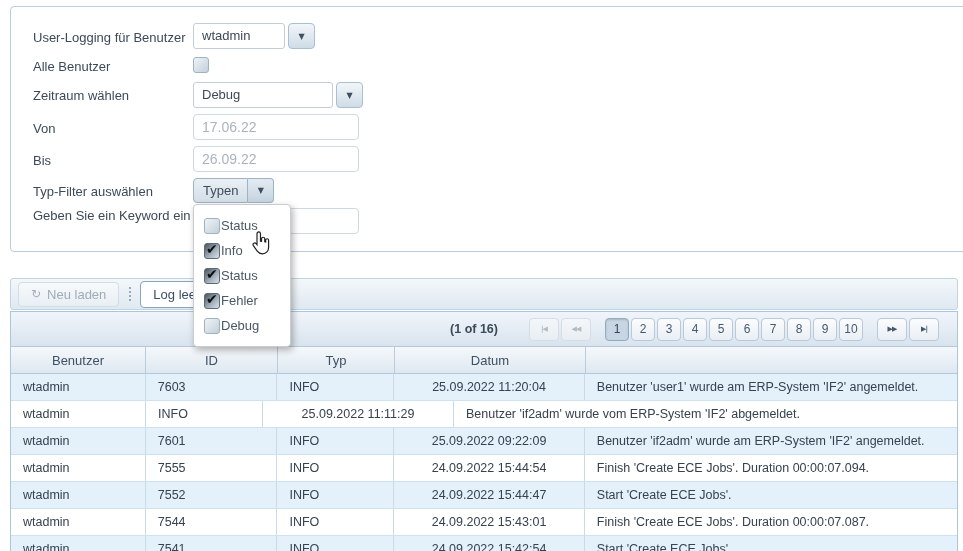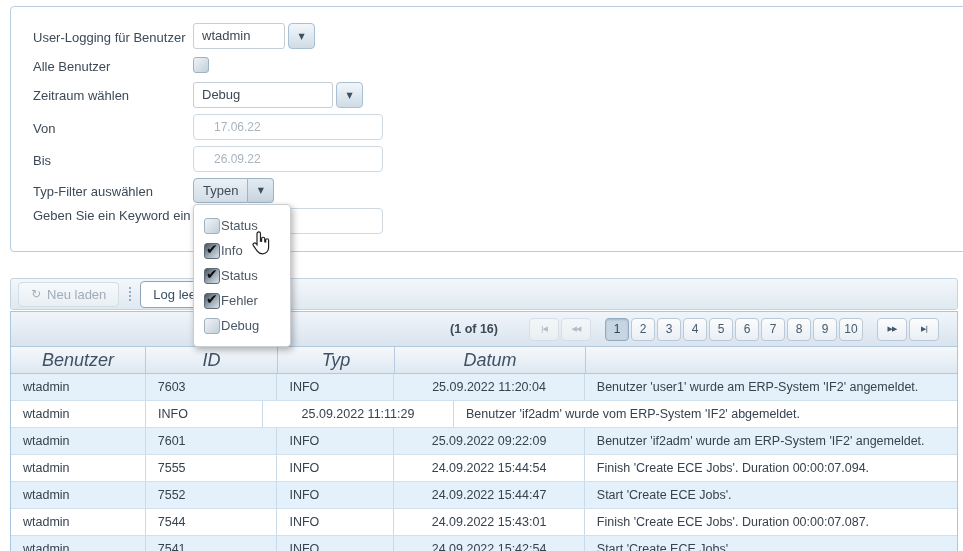--- a/index.html
+++ b/index.html
@@ -9,21 +9,21 @@
   .form-panel{position:absolute;left:10px;top:6px;width:1000px;height:244px;
       border:1px solid var(--panel-border,#b9cde0);border-radius:4px;background:#fff;}
   .flabel{position:absolute;left:33px;height:16px;line-height:16px;color:#3c4a58;white-space:nowrap;}
   .combo{position:absolute;display:flex;align-items:stretch;height:26px;}
   .combo-field{background:#fff;border:1px solid #c3ced8;border-radius:3px;height:24px;line-height:24px;
       padding:0 8px;color:#3d4957;box-sizing:content-box;}
   .combo-btn{width:25px;margin-left:3px;border:1px solid #a9bfd2;border-radius:4px;
       background:linear-gradient(#f2f6fa,#cfdce6);display:flex;align-items:center;justify-content:center;}
   .arrow-glyph{font-family:"DejaVu Sans",sans-serif;font-size:8px;color:#3f4f5f;}
   .tinput{position:absolute;width:148px;height:24px;border:1px solid #cfd9e2;border-radius:4px;
-      padding:0 20px;font-family:"Liberation Sans",sans-serif;font-size:12px;color:#1d4ed8;background:#fff;}
+      padding:0 8px;font-family:"Liberation Sans",sans-serif;font-size:14px;color:#1d4ed8;background:#fff;}
   .tinput::placeholder{color:#a9b4bf;opacity:1;}
   .cbx{width:16px;height:16px;border-radius:3px;position:relative;
       border:1px solid #9fb2c2;background:linear-gradient(135deg,#f0f4f7,#c2cfd9);box-sizing:border-box;}
   .cbx.checked{border:1px solid #5d6a75;background:linear-gradient(135deg,#49535b,#9fadb9 55%,#dbe3e9);}
   .cbx .mark{position:absolute;left:1px;top:-3px;font-family:"DejaVu Sans",sans-serif;
       font-size:14px;font-weight:bold;color:#0c0e10;}
   .split-btn{position:absolute;display:flex;height:25px;}
   .split-label{border:1px solid #9fb3c6;border-radius:4px 0 0 4px;background:linear-gradient(#eaf0f5,#d3dee7);
       padding:0 9px;line-height:23px;color:#3c4c5c;}
   .split-arrow{width:25px;border:1px solid #9fb3c6;border-left:none;border-radius:0 4px 4px 0;
@@ -55,22 +55,22 @@
       background:linear-gradient(#fbfcfd,#e9eff5);color:#46596c;font-size:12px;
       display:flex;align-items:center;justify-content:center;box-sizing:border-box;}
   .pg-arrow{min-width:30px;}
   .pg-arrow span{font-family:"DejaVu Sans",sans-serif;font-size:7px;letter-spacing:-1px;font-weight:bold;}
   .pg-btn.disabled{color:#b0bcc8;background:linear-gradient(#f4f7f9,#e9eef2);border-color:#d5dee6;}
   .pg-btn.active{background:#c7d6e2;border-color:#93abc0;box-shadow:inset 0 1px 2px rgba(0,0,0,.15);color:#2f4456;}
   .pg-gap-l{margin-left:12px;}
   .pg-gap-r{margin-right:12px;}
   .thead{display:flex;height:26px;background:linear-gradient(#f5f8fb,#dee8f1);
       border-bottom:1px solid #b3c9db;}
-  .th{box-sizing:border-box;border-right:1px solid #b9cbdc;color:#3f5164;font-size:18px;
-      display:flex;align-items:center;justify-content:center;font-style:italic;}
+  .th{box-sizing:border-box;border-right:1px solid #b9cbdc;color:#3f5164;font-size:13px;
+      display:flex;align-items:center;justify-content:center;}
   .th.c4{justify-content:flex-end;padding-right:14px;border-right:none;}
   .tr{display:flex;height:27px;box-sizing:border-box;border-bottom:1px solid #cfe0ee;background:#fff;}
   .tr.stripe{background:var(--row-stripe,#e4f1fb);}
   .td{box-sizing:border-box;border-right:1px solid #c9dbe9;color:#36424e;font-size:12.5px;
       display:flex;align-items:center;padding:0 12px;white-space:nowrap;overflow:hidden;}
   .td.c3{justify-content:center;padding:0;}
   .td.c4{border-right:none;}
   .c0{width:135px;} .c1{width:132px;} .c2{width:117px;} .c3{width:191px;} .c4{width:373px;}
 </style>
 </head>

